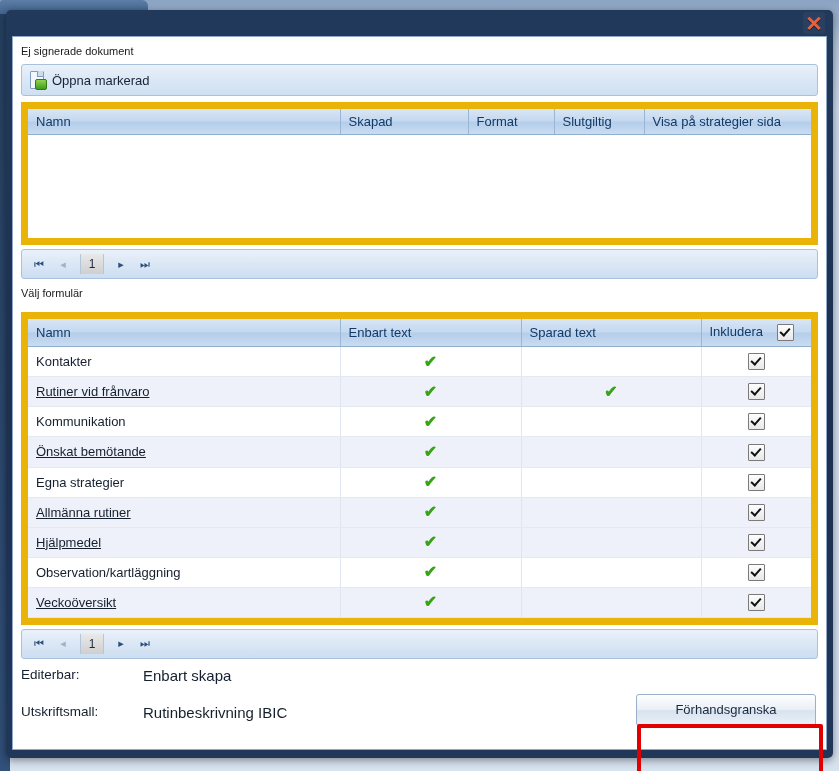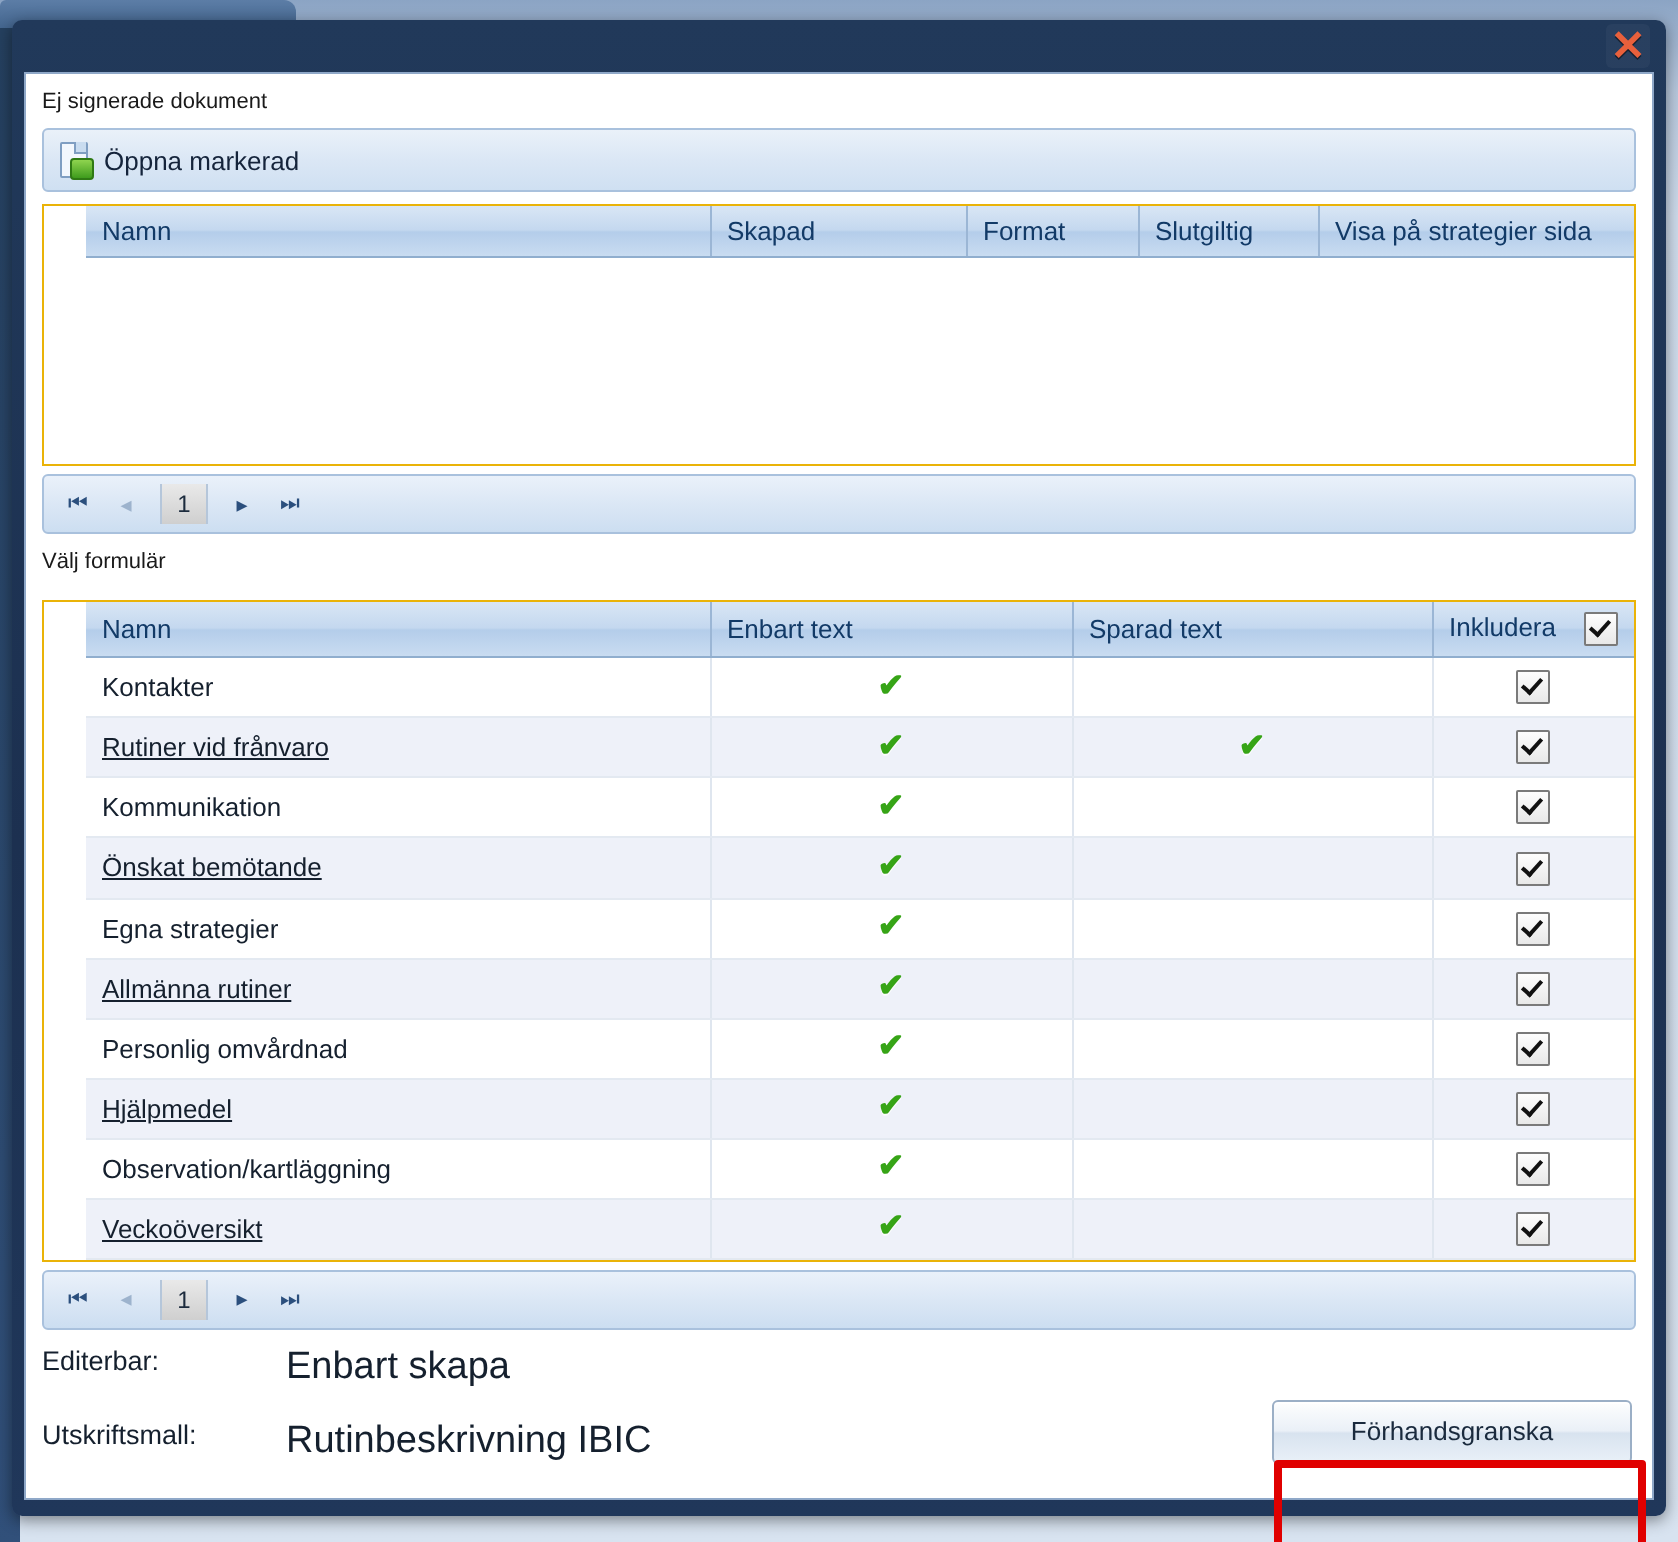--- a/index.html
+++ b/index.html
@@ -111,24 +111,23 @@
     position: absolute; left: 6px; top: 8px;
     width: 10px; height: 9px;
     background: linear-gradient(180deg,#8fd44f,#3f9c1d);
     border: 1px solid #2f7a14;
     border-radius: 2px;
   }
 
   
   .grid {
     margin: 6px 8px 0 8px;
-    border: 1px solid #eab308;
+    border: 7px solid #eab308;
     box-sizing: border-box;
     background: #fff;
-    padding-left: 21px;
   }
   table.g { border-collapse: collapse; width: 100%; table-layout: fixed; }
   table.g th {
     background: linear-gradient(180deg,#d9e6f5 0%, #c4d8ef 48%, #b4cdea 52%, #c9dcf1 100%);
     color: #123a67;
     font-weight: normal;
     font-size: 13px;
     text-align: left;
     padding: 5px 8px;
     border-right: 1px solid #9bb6d5;
@@ -212,21 +211,21 @@
     background: linear-gradient(180deg,#e9e9e9,#cfcfcf);
     border-left: 1px solid #b5c6da;
     border-right: 1px solid #b5c6da;
     cursor: pointer;
   }
 
   
   #footer { position: relative; margin: 8px 0 0 0; padding: 0 8px; }
   .frow { display: flex; align-items: flex-start; height: 37px; }
   .flabel { width: 122px; font-size: 13.5px; color: #15202e; flex: 0 0 auto; }
-  .fvalue { font-size: 19px; color: #15202e; }
+  .fvalue { font-size: 15px; color: #15202e; }
 
   .btn {
     position: absolute;
     width: 180px; height: 32px;
     background: linear-gradient(180deg,#fdfefe 0%, #eaf0f7 48%, #d8e3ef 52%, #e9f0f8 100%);
     border: 1px solid #9bafc6;
     border-radius: 3px;
     font-size: 13px;
     color: #1a2a3d;
     cursor: pointer;
@@ -354,26 +353,20 @@
               <td class="c"><span class="tick">✔</span></td>
               <td class="c"></td>
               <td class="c"><span class="chk"></span></td>
             </tr>
             <tr class="alt">
               <td>Allmänna rutiner</td>
               <td class="c"><span class="tick">✔</span></td>
               <td class="c"></td>
               <td class="c"><span class="chk"></span></td>
             </tr>
-            <tr>
-              <td>Personlig omvårdnad</td>
-              <td class="c"><span class="tick">✔</span></td>
-              <td class="c"></td>
-              <td class="c"><span class="chk"></span></td>
-            </tr>
             <tr class="alt">
               <td>Hjälpmedel</td>
               <td class="c"><span class="tick">✔</span></td>
               <td class="c"></td>
               <td class="c"><span class="chk"></span></td>
             </tr>
             <tr>
               <td>Observation/kartläggning</td>
               <td class="c"><span class="tick">✔</span></td>
               <td class="c"></td>

